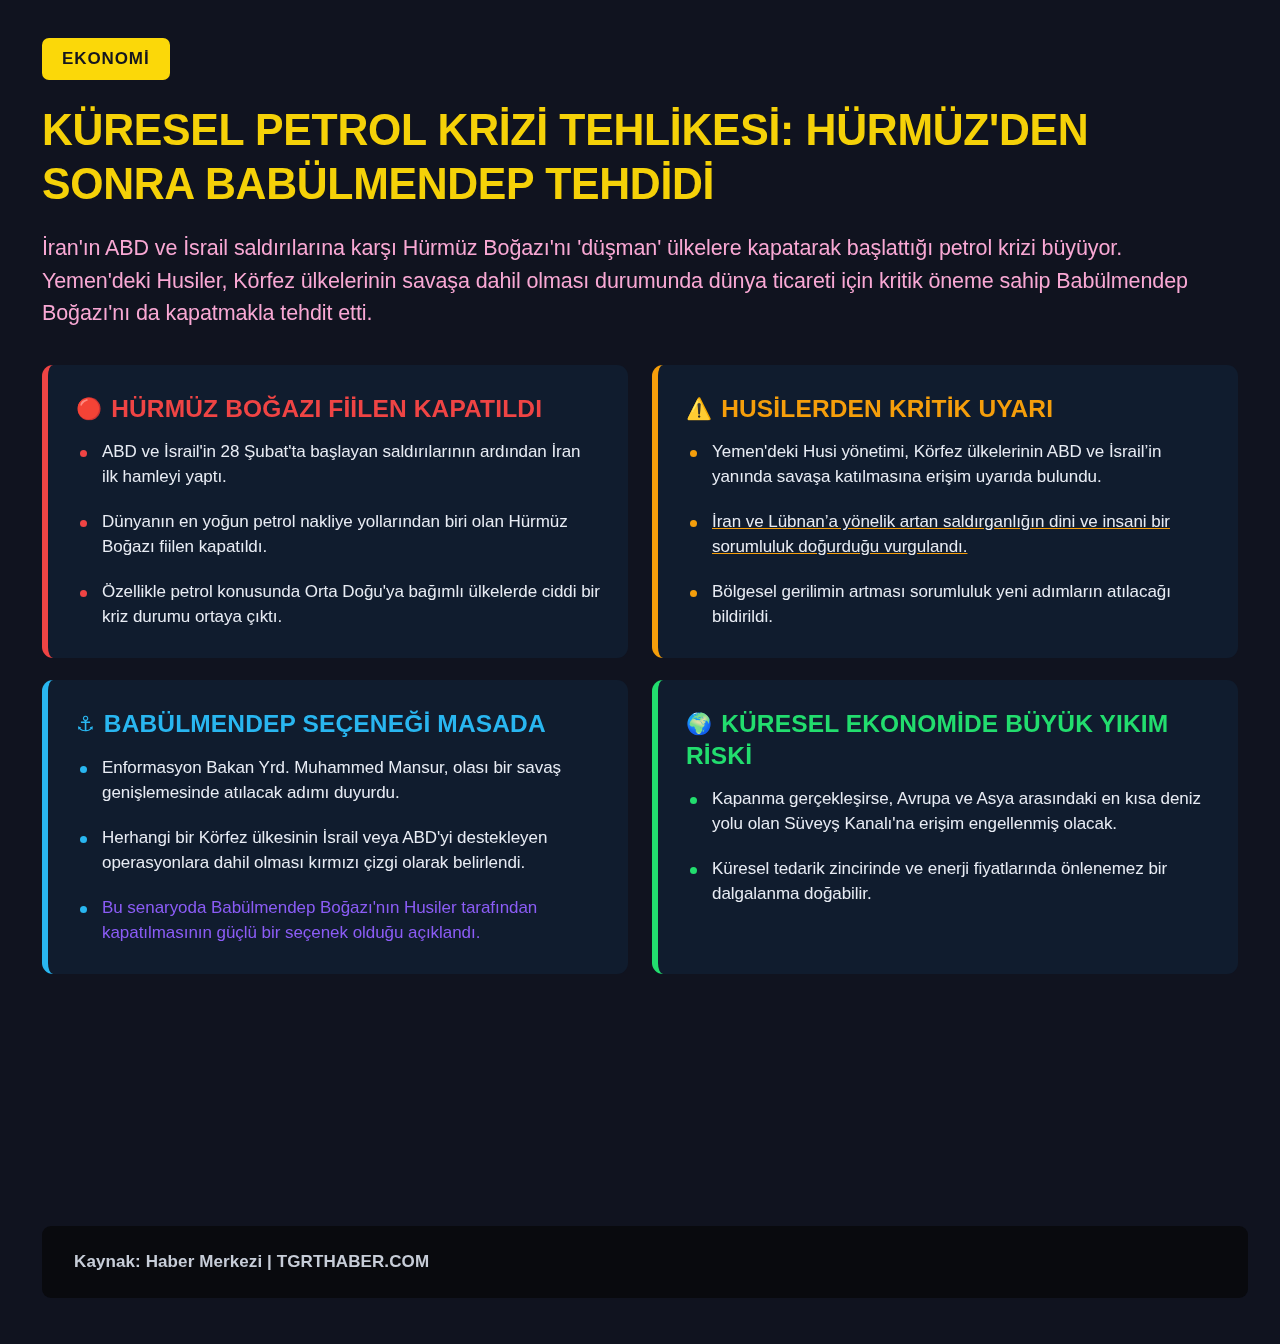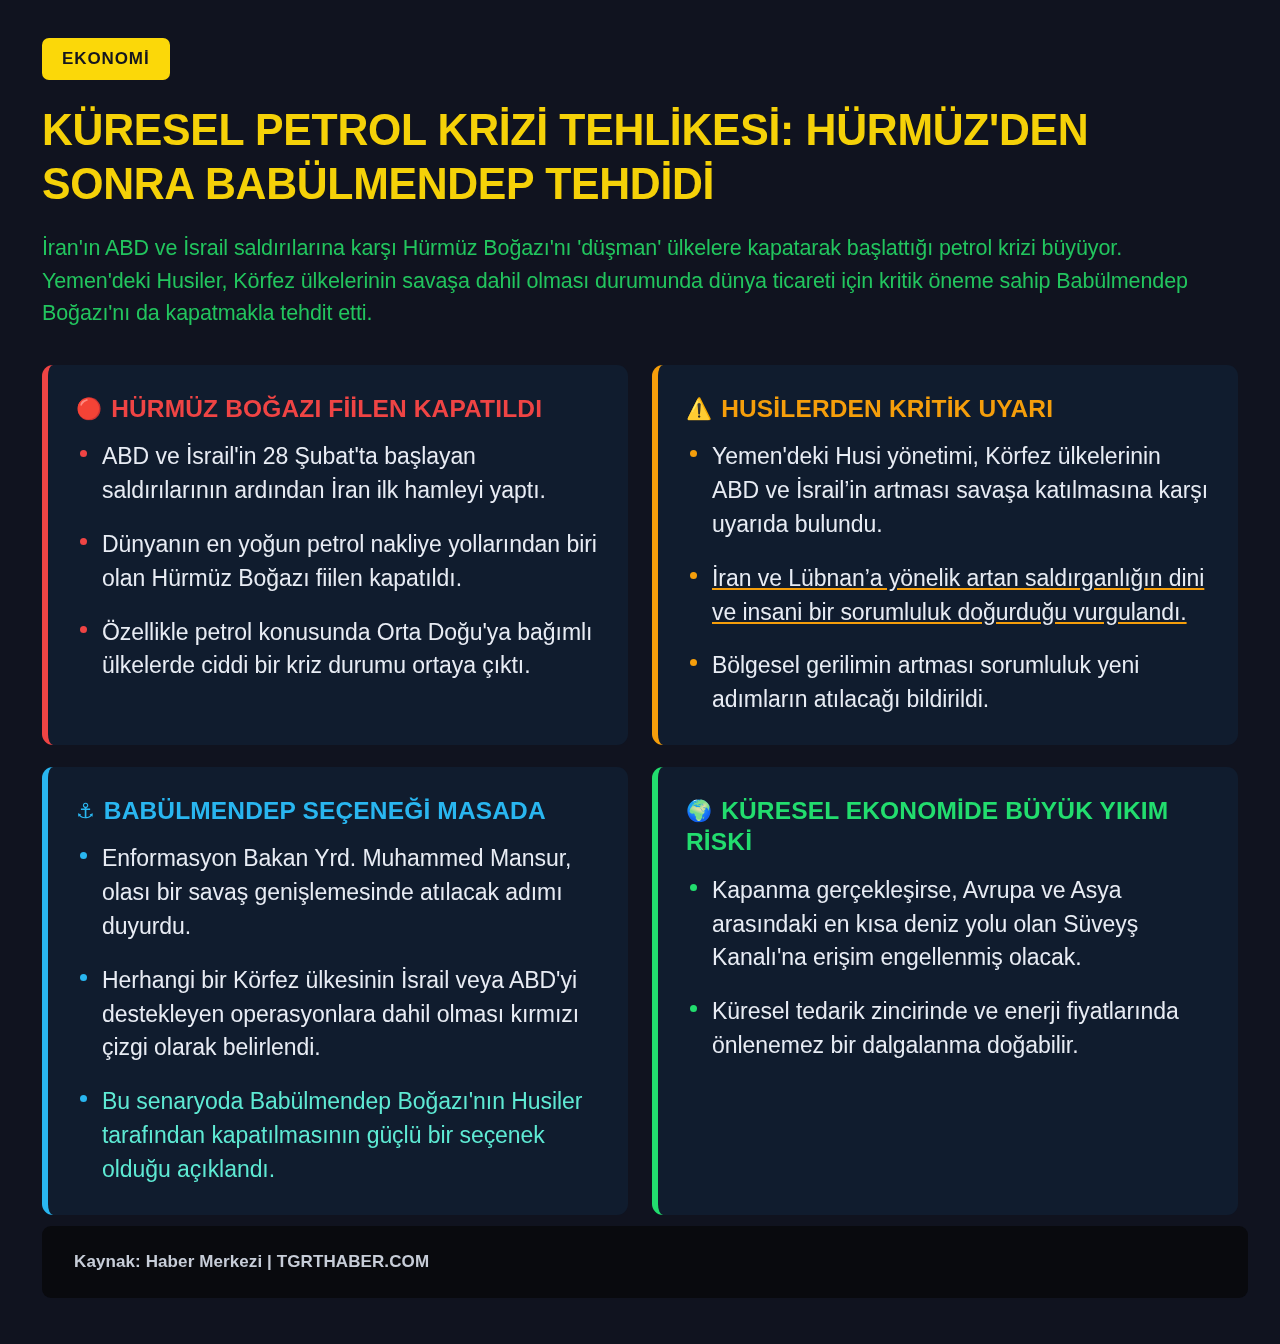--- a/index.html
+++ b/index.html
@@ -51,21 +51,21 @@
     transform-origin: left center;
     max-width: 1160px;
     text-transform: uppercase;
   }
 
   
   .lede {
     margin-top: 22px;
     font-size: 21.5px;
     line-height: 1.52;
-    color: #22c55e;
+    color: #f9a8d4;
     max-width: 1190px;
     letter-spacing: -0.1px;
   }
 
   
   .cards {
     margin-top: 35px;
     display: grid;
     grid-template-columns: 1fr 1fr;
     gap: 22px 24px;
@@ -95,21 +95,21 @@
     margin-right: 9px;
     vertical-align: 1px;
     letter-spacing: 0;
   }
 
   ul.bullets { list-style: none; }
 
   ul.bullets li {
     position: relative;
     padding-left: 26px;
-    font-size: 23px;
+    font-size: 17px;
     line-height: 1.47;
     color: #e9edf4;
     margin-bottom: 20px;
     letter-spacing: -0.05px;
   }
 
   ul.bullets li:last-child { margin-bottom: 0; }
 
   ul.bullets li::before {
     content: "";
@@ -164,34 +164,34 @@
         <li style="color: rgb(239, 68, 68);"><span style="color: rgb(232, 236, 244);">Dünyanın en yoğun petrol nakliye yollarından biri olan Hürmüz Boğazı fiilen kapatıldı.</span></li>
         <li style="color: rgb(239, 68, 68);"><span style="color: rgb(232, 236, 244);">Özellikle petrol konusunda Orta Doğu'ya bağımlı ülkelerde ciddi bir kriz durumu ortaya çıktı.</span></li>
       </ul>
     </section>
 
     <section class="card" style="border-left-color: rgb(245, 158, 11); background: rgb(16, 28, 46);">
       <h2 class="card-title" style="color: rgb(245, 158, 11);">
         <span class="emoji">⚠️</span><span>HUSİLERDEN KRİTİK UYARI</span>
       </h2>
       <ul class="bullets">
-        <li style="color: rgb(245, 158, 11);"><span style="color: rgb(232, 236, 244);">Yemen'deki Husi yönetimi, Körfez ülkelerinin ABD ve İsrail’in artması savaşa katılmasına karşı uyarıda bulundu.</span></li>
+        <li style="color: rgb(245, 158, 11);"><span style="color: rgb(232, 236, 244);">Yemen'deki Husi yönetimi, Körfez ülkelerinin ABD ve İsrail’in yanında savaşa katılmasına erişim uyarıda bulundu.</span></li>
         <li style="color: rgb(245, 158, 11); text-decoration: underline;"><span style="color: rgb(232, 236, 244);">İran ve Lübnan’a yönelik artan saldırganlığın dini ve insani bir sorumluluk doğurduğu vurgulandı.</span></li>
         <li style="color: rgb(245, 158, 11);"><span style="color: rgb(232, 236, 244);">Bölgesel gerilimin artması sorumluluk yeni adımların atılacağı bildirildi.</span></li>
       </ul>
     </section>
 
     <section class="card" style="border-left-color: rgb(41, 182, 240); background: rgb(16, 28, 46);">
       <h2 class="card-title" style="color: rgb(41, 182, 240);">
         <span class="emoji">⚓</span><span>BABÜLMENDEP SEÇENEĞİ MASADA</span>
       </h2>
       <ul class="bullets">
         <li style="color: rgb(41, 182, 240);"><span style="color: rgb(232, 236, 244);">Enformasyon Bakan Yrd. Muhammed Mansur, olası bir savaş genişlemesinde atılacak adımı duyurdu.</span></li>
         <li style="color: rgb(41, 182, 240);"><span style="color: rgb(232, 236, 244);">Herhangi bir Körfez ülkesinin İsrail veya ABD'yi destekleyen operasyonlara dahil olması kırmızı çizgi olarak belirlendi.</span></li>
-        <li style="color: rgb(41, 182, 240);"><span style="color: #5eead4;">Bu senaryoda Babülmendep Boğazı'nın Husiler tarafından kapatılmasının güçlü bir seçenek olduğu açıklandı.</span></li>
+        <li style="color: rgb(41, 182, 240);"><span style="color: #8b5cf6;">Bu senaryoda Babülmendep Boğazı'nın Husiler tarafından kapatılmasının güçlü bir seçenek olduğu açıklandı.</span></li>
       </ul>
     </section>
 
     <section class="card" style="border-left-color: rgb(34, 221, 110); background: rgb(16, 28, 46);">
       <h2 class="card-title" style="color: rgb(34, 221, 110);">
         <span class="emoji">🌍</span><span>KÜRESEL EKONOMİDE BÜYÜK YIKIM RİSKİ</span>
       </h2>
       <ul class="bullets">
         <li style="color: rgb(34, 221, 110);"><span style="color: rgb(232, 236, 244);">Kapanma gerçekleşirse, Avrupa ve Asya arasındaki en kısa deniz yolu olan Süveyş Kanalı'na erişim engellenmiş olacak.</span></li>
         <li style="color: rgb(34, 221, 110);"><span style="color: rgb(232, 236, 244);">Küresel tedarik zincirinde ve enerji fiyatlarında önlenemez bir dalgalanma doğabilir.</span></li>

